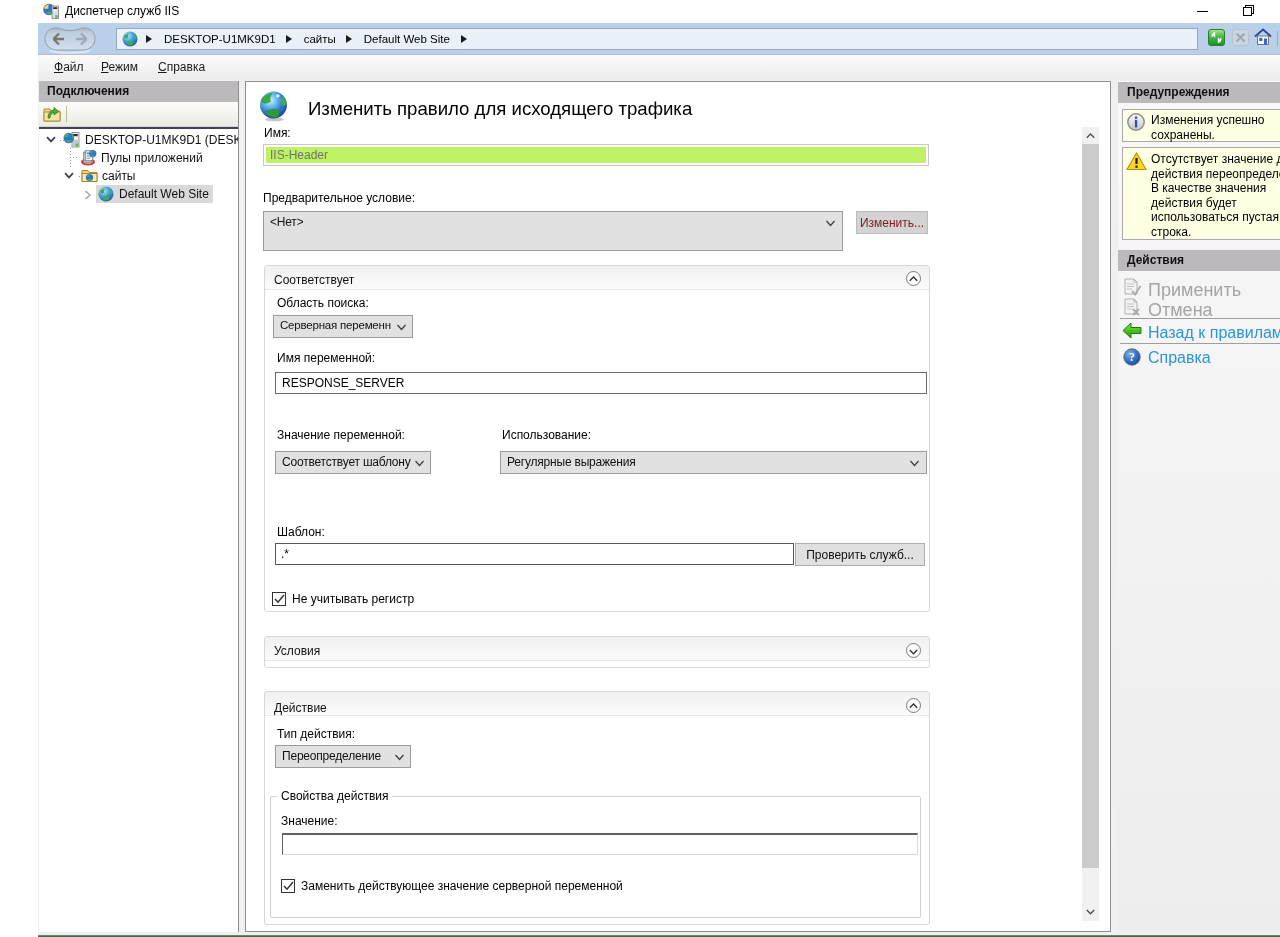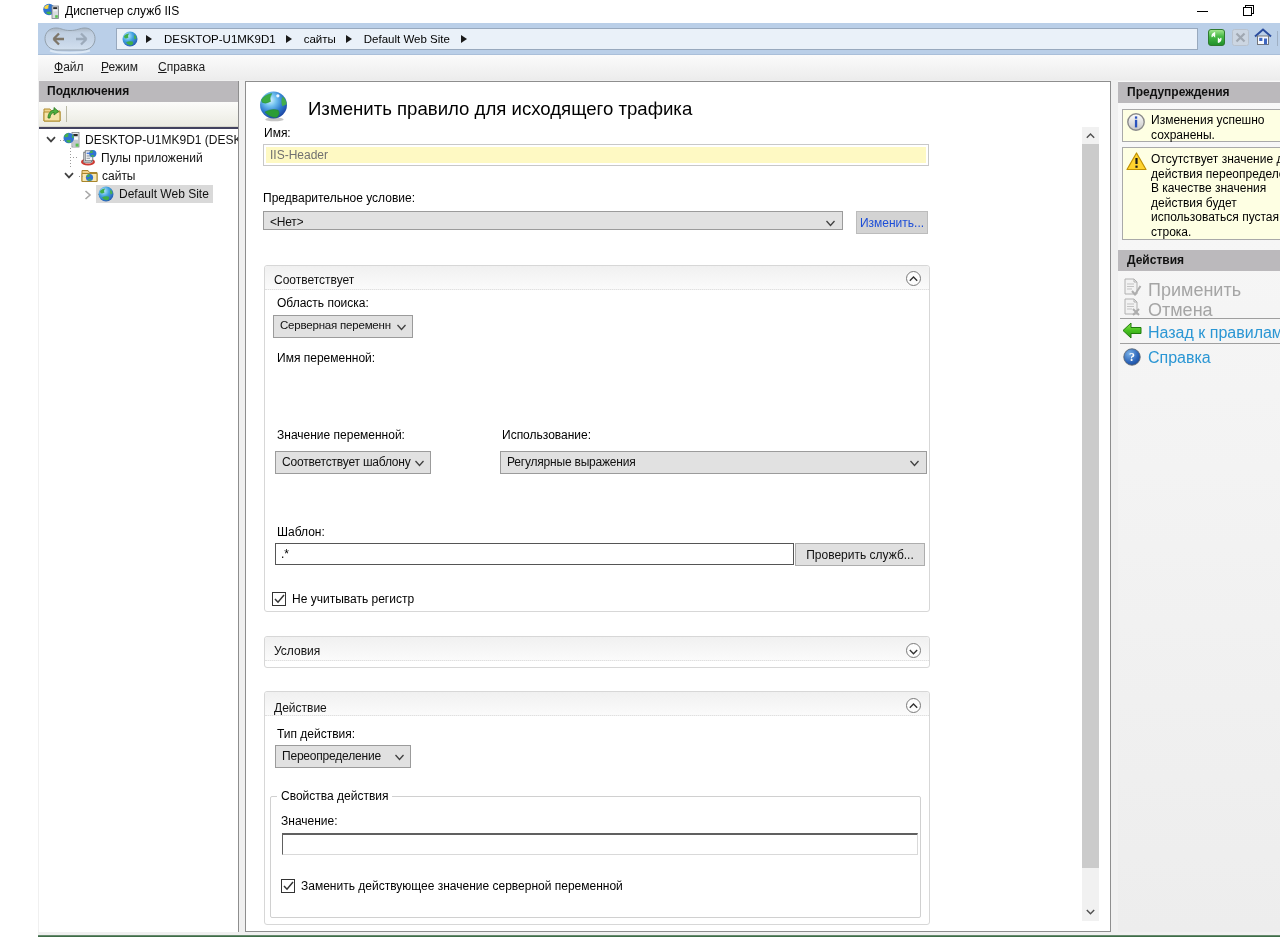--- a/index.html
+++ b/index.html
@@ -37,21 +37,21 @@
 label.f { position:absolute; font-size:12px; color:#000; }
 .inputbox { position:absolute; font-size:12px; }
 .combo { position:absolute; background:#e1e1e1; border:1px solid #9b9b9b; font-size:12px; color:#111; }
 .combo .ctext { position:absolute; left:6px; top:3px; white-space:nowrap; overflow:hidden; letter-spacing:-0.2px; }
 .cchev { position:absolute; width:9px; height:9px; }
 .secbox { position:absolute; left:18px; width:666px; background:#fff; border:1px solid #d7d7d7; border-radius:3px; }
 .sechead { position:absolute; left:9px; top:7px; font-size:12px; color:#111; }
 .sechdbg { position:absolute; left:0; top:0; width:100%; height:24px; background:linear-gradient(#f0f0f0,#fbfbfb); border-bottom:1px dotted #e0e0e0; border-radius:3px 3px 0 0; }
 .seccircle { position:absolute; width:15px; height:15px; border:1px solid #7a7a7a; border-radius:50%; background:#fdfdfd; }
 .btn { position:absolute; border:1px solid #adadad; background:#e0e0e0; font-size:12px; color:#111; text-align:center; }
-.btn.disabled { background:#d3d3d3; border-color:#bcbcbc; color:#1d4ed8; }
+.btn.disabled { background:#d3d3d3; border-color:#bcbcbc; color:#7f1d1d; }
 .cb { position:absolute; width:14px; height:14px; background:#fff; border:1px solid #333; }
 
 #sb { left:836px; top:45px; width:17px; height:794px; background:#f1f1f1; }
 #sb-thumb { left:0; top:17px; width:17px; height:724px; background:#cbcbcb; }
 
 #rightpanel { left:1080px; top:81px; width:198px; height:851px; background:linear-gradient(to bottom,#f8f8f8,#ededed); }
 #rp-h1 { left:0; top:1px; width:198px; height:21px; padding:3px 0 0 9px; }
 #rp-h2 { left:0; top:169px; width:198px; height:21px; padding:3px 0 0 9px; }
 .ybox { position:absolute; left:4px; width:189px; background:#feffe3; border:1px solid #a9a9a9; font-size:12px; color:#000; }
 .alink { position:absolute; font-size:16px; color:#2a96d4; }
@@ -267,24 +267,24 @@
       <ellipse cx="17" cy="29.3" rx="9.5" ry="2" fill="rgba(90,90,90,0.35)"></ellipse>
       <circle cx="16" cy="14.5" r="13.9" fill="url(#gl3)"></circle>
       <path d="M3.6 9 Q7.5 3.4 14.2 2.6 Q11.4 7.6 13 10.8 Q7.6 13.8 4.2 11.6 Z" fill="#3aac44" stroke="#2c8f36" stroke-width="0.5"></path>
       <path d="M7.2 21.8 Q13.8 17.6 20.8 19.8 Q23.4 23.2 19.6 27.2 Q12.4 27.8 7.2 21.8 Z" fill="#2b9c36" stroke="#238030" stroke-width="0.5"></path>
       <path d="M25.4 5.8 Q29.2 8.8 29.6 13.8 L25.2 15.8 Q23 10.6 25.4 5.8 Z" fill="#43ad4c"></path>
       <circle cx="20.5" cy="5" r="1.7" fill="#eef8ff"></circle>
     </svg>
     <div id="mp-title" class="abs">Изменить правило для исходящего трафика</div>
 
     <label class="f" style="left:18px; top:44px;">Имя:</label>
-    <div class="inputbox" style="left:17px; top:62px; width:666px; height:22px; background:#fef9c3; border:1px solid #c8c8c8; box-shadow:inset 0 0 0 2px #fff; color:#707070; padding:3px 0 0 6px;">IIS-Header</div>
+    <div class="inputbox" style="left:17px; top:62px; width:666px; height:22px; background:#bef264; border:1px solid #c8c8c8; box-shadow:inset 0 0 0 2px #fff; color:#707070; padding:3px 0 0 6px;">IIS-Header</div>
 
     <label class="f" style="left:17px; top:109px;">Предварительное условие:</label>
-    <div class="combo" style="left:17px; top:129px; width:580px; height:19px;">
+    <div class="combo" style="left:17px; top:129px; width:580px; height:40px;">
       <div class="ctext">&lt;Нет&gt;</div>
       <svg class="cchev" style="right:7px; top:7px;" viewBox="0 0 9 9">
           <path d="M0.5 2 L4.5 6.5 L8.5 2" stroke="#404040" stroke-width="1.3" fill="none"></path>
         </svg>
     </div>
     <div class="btn disabled" style="left:610px; top:129px; width:72px; height:23px; padding-top:4px;">Изменить...</div>
 
     <div class="secbox" style="top:183px; height:347px;">
       <div class="sechdbg"></div>
         <div class="sechead">Соответствует</div>
@@ -298,20 +298,21 @@
       <label class="f" style="left:12px; top:162px;">Значение переменной:</label>
       <label class="f" style="left:237px; top:162px;">Использование:</label>
       <label class="f" style="left:12px; top:259px;">Шаблон:</label>
     </div>
     <div class="combo" style="left:27px; top:233px; width:140px; height:23px;">
       <div class="ctext" style="width:115px; font-size:11.5px;">Серверная переменн</div>
       <svg class="cchev" style="right:6px; top:7px;" viewBox="0 0 9 9">
           <path d="M0.5 2 L4.5 6.5 L8.5 2" stroke="#404040" stroke-width="1.3" fill="none"></path>
         </svg>
     </div>
+    <div class="inputbox" style="left:29px; top:290px; width:652px; height:22px; background:#fff; border:1px solid #696969; padding:3px 0 0 6px;">RESPONSE_SERVER</div>
     <div class="combo" style="left:29px; top:369px; width:156px; height:23px;">
       <div class="ctext">Соответствует шаблону</div>
       <svg class="cchev" style="right:6px; top:7px;" viewBox="0 0 9 9">
           <path d="M0.5 2 L4.5 6.5 L8.5 2" stroke="#404040" stroke-width="1.3" fill="none"></path>
         </svg>
     </div>
     <div class="combo" style="left:254px; top:369px; width:427px; height:23px;">
       <div class="ctext">Регулярные выражения</div>
       <svg class="cchev" style="right:7px; top:7px;" viewBox="0 0 9 9">
           <path d="M0.5 2 L4.5 6.5 L8.5 2" stroke="#404040" stroke-width="1.3" fill="none"></path>

